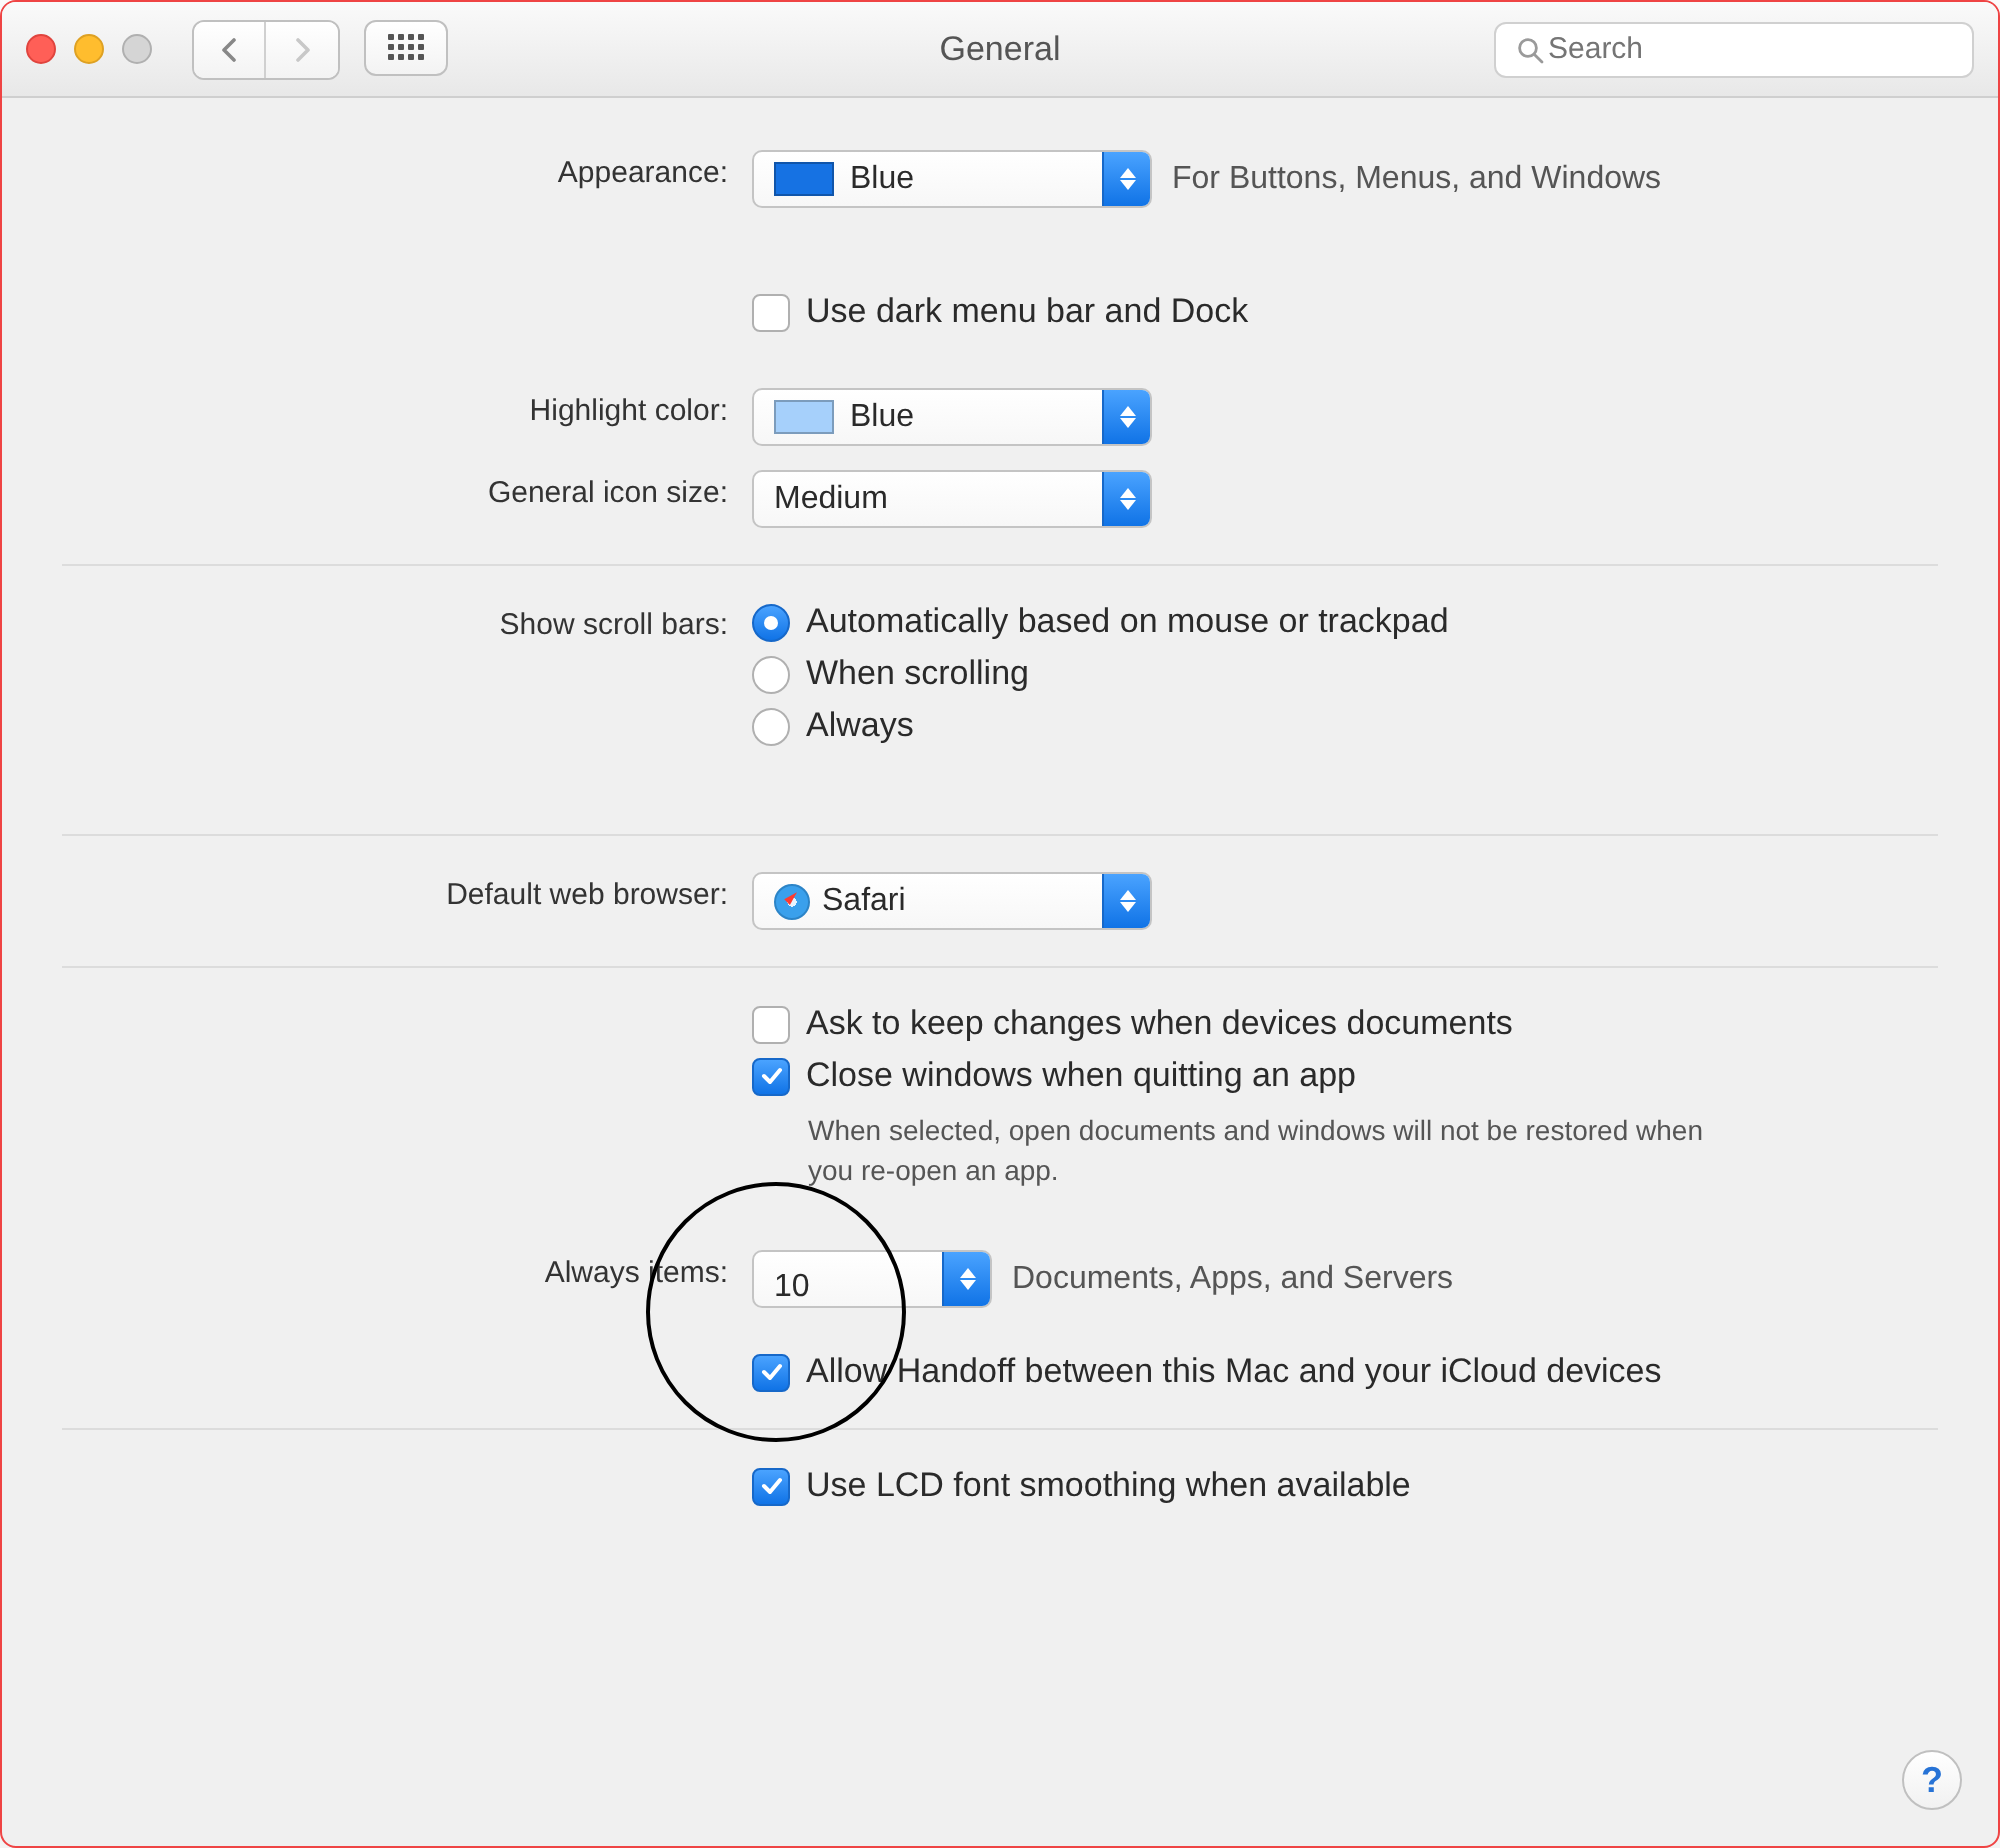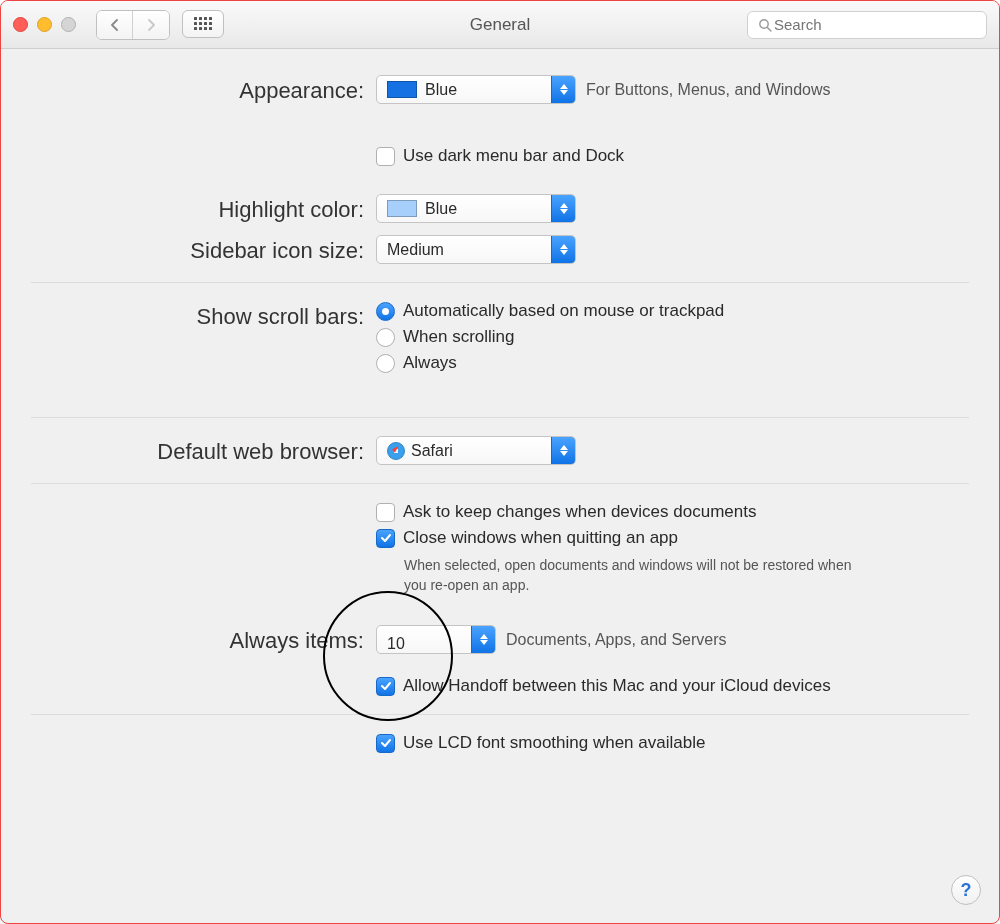--- a/index.html
+++ b/index.html
@@ -87,21 +87,21 @@
   .search input {
     border:none; outline:none; background:transparent; font-size:15px; color:#666;
     width:100%;
   }
   .content { padding: 26px 30px 0 30px; }
   .row {
     display:flex; align-items:flex-start; margin-bottom:12px;
   }
   .label-col {
     width: 345px; text-align:right; padding-right:12px; padding-top:3px;
-    color:#333; font-size:22px;
+    color:#333; font-size:15px;
   }
   .ctrl-col { flex:1; display:flex; flex-direction:column; gap:6px; }
   .inline { display:flex; align-items:center; gap:10px; }
   .popup {
     height:29px;
     background:linear-gradient(#ffffff,#f7f7f7);
     border:1px solid #c4c4c4;
     border-radius:5px;
     display:flex; align-items:center;
     position:relative;
@@ -260,21 +260,21 @@
           <span>Blue</span>
           <span class="arrows">
               <span class="up"></span>
               <span class="down"></span>
             </span>
         </div>
       </div>
     </div>
 
     <div class="row">
-      <div class="label-col">Sidebar icon size:</div>
+      <div class="label-col">General icon size:</div>
       <div class="ctrl-col">
         <div class="popup w200">
           <span>Medium</span>
           <span class="arrows">
               <span class="up"></span>
               <span class="down"></span>
             </span>
         </div>
       </div>
     </div>

